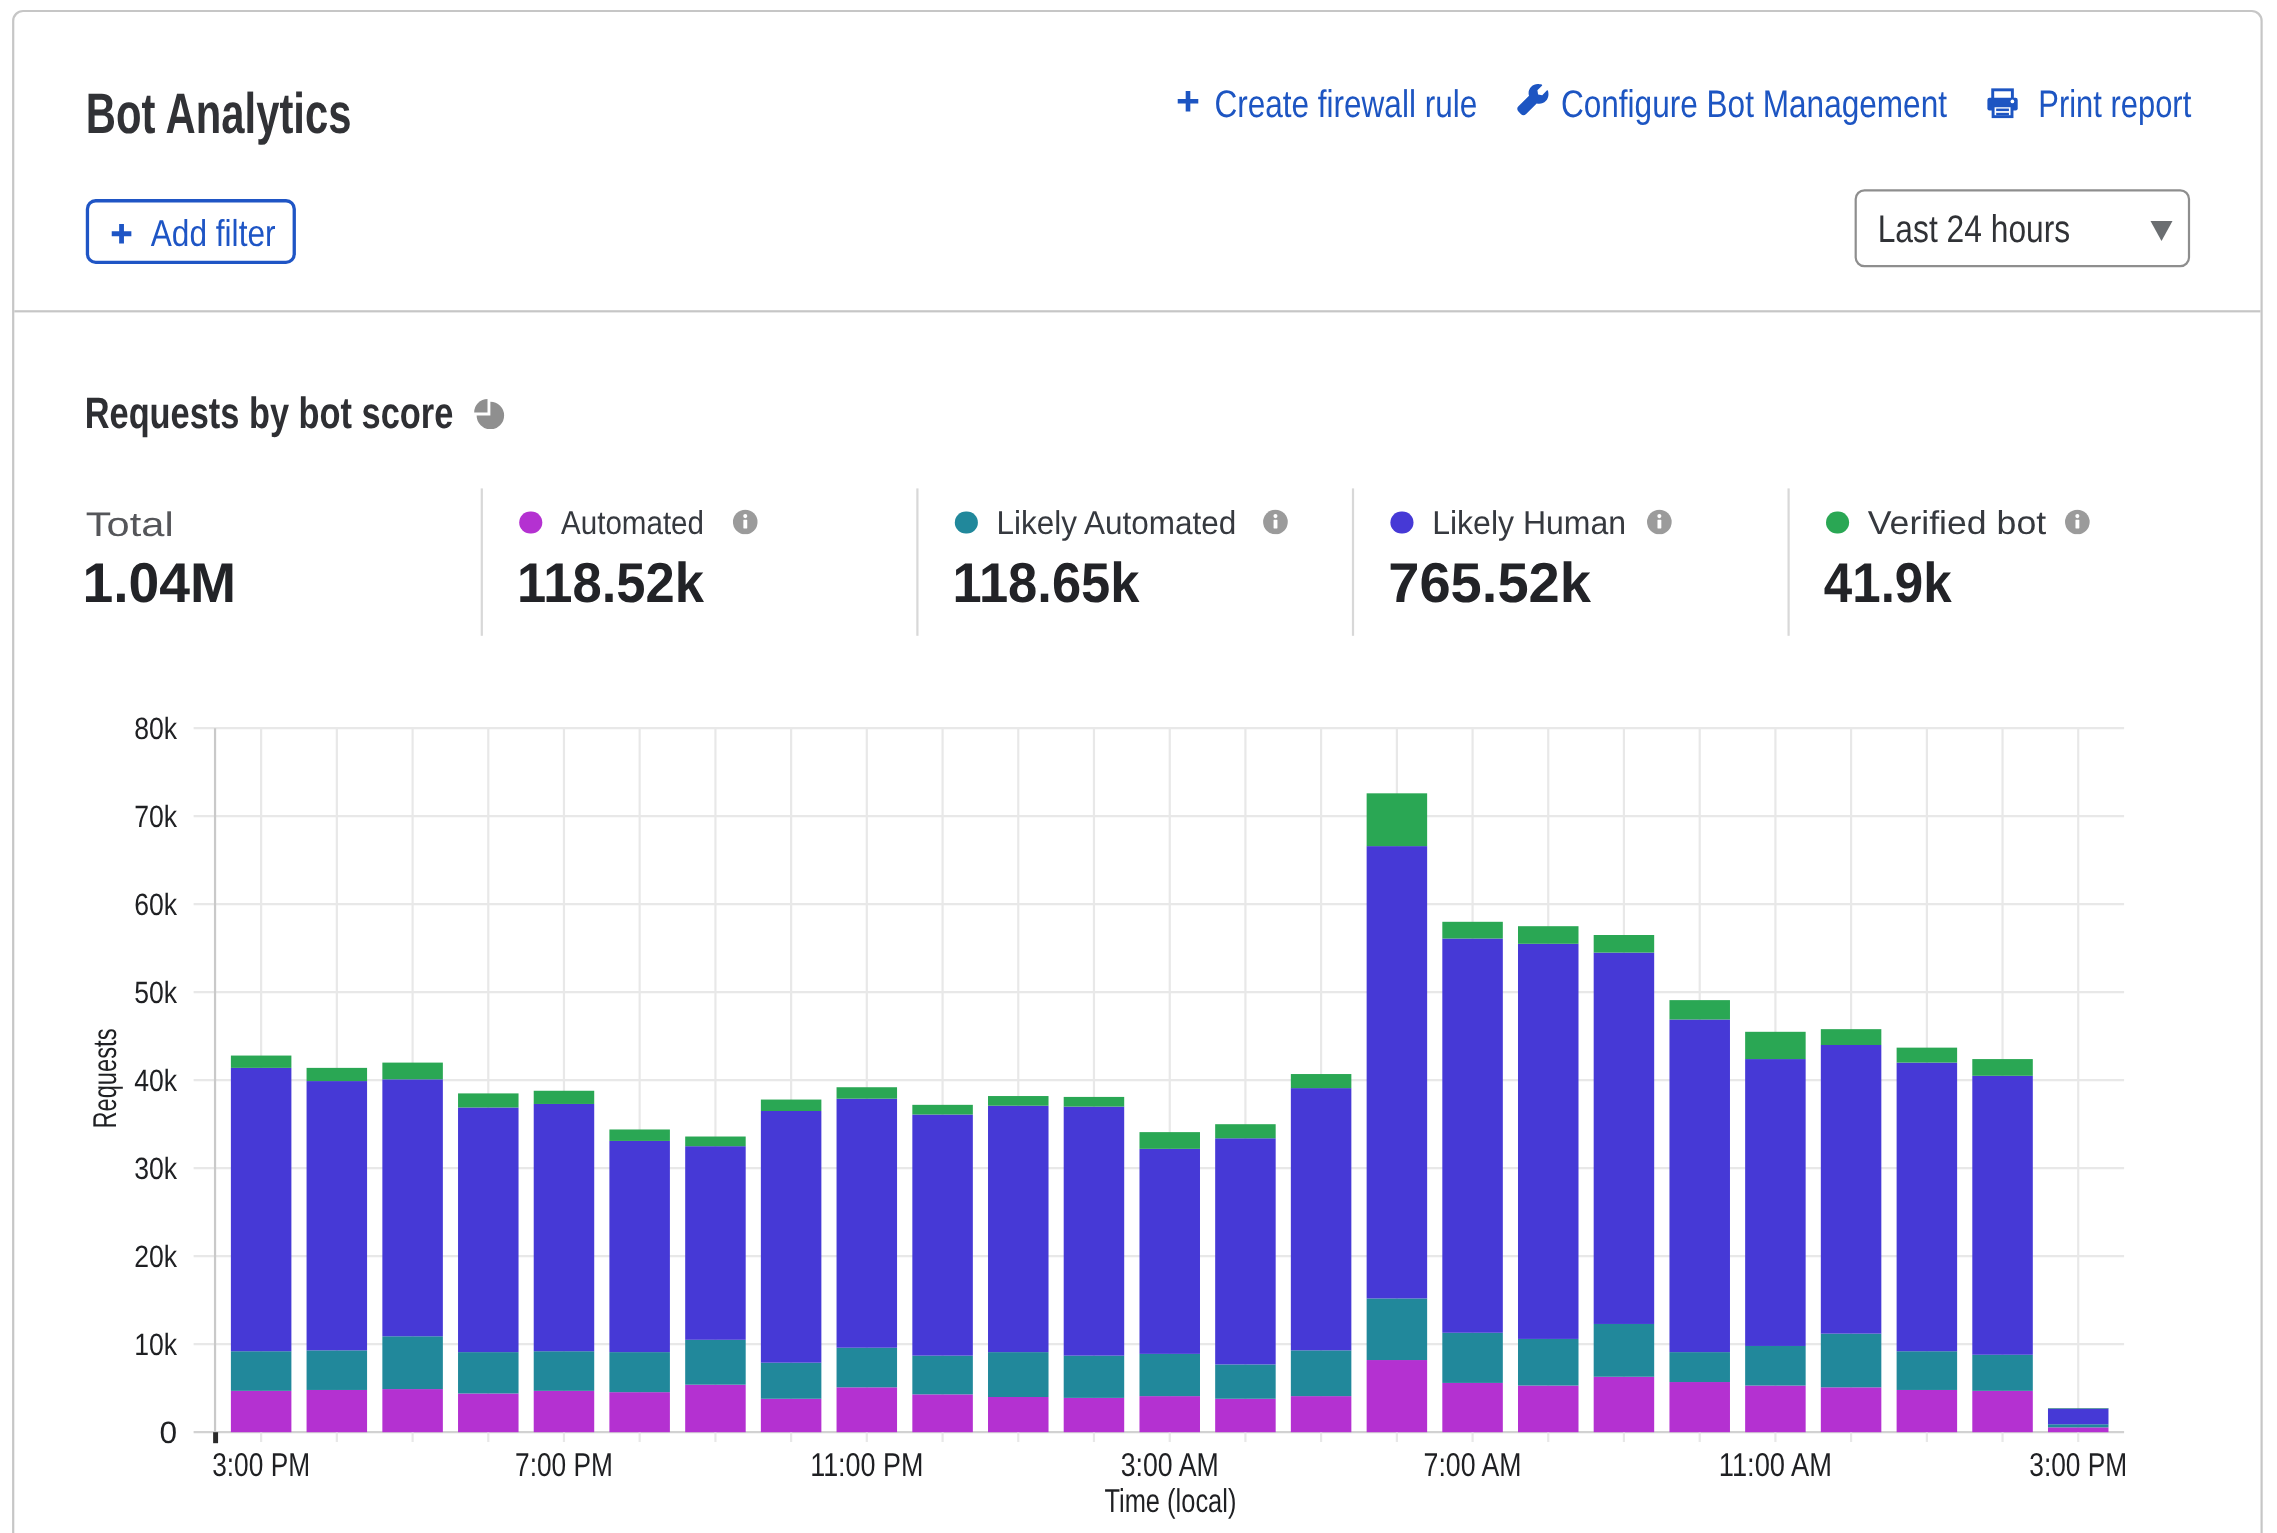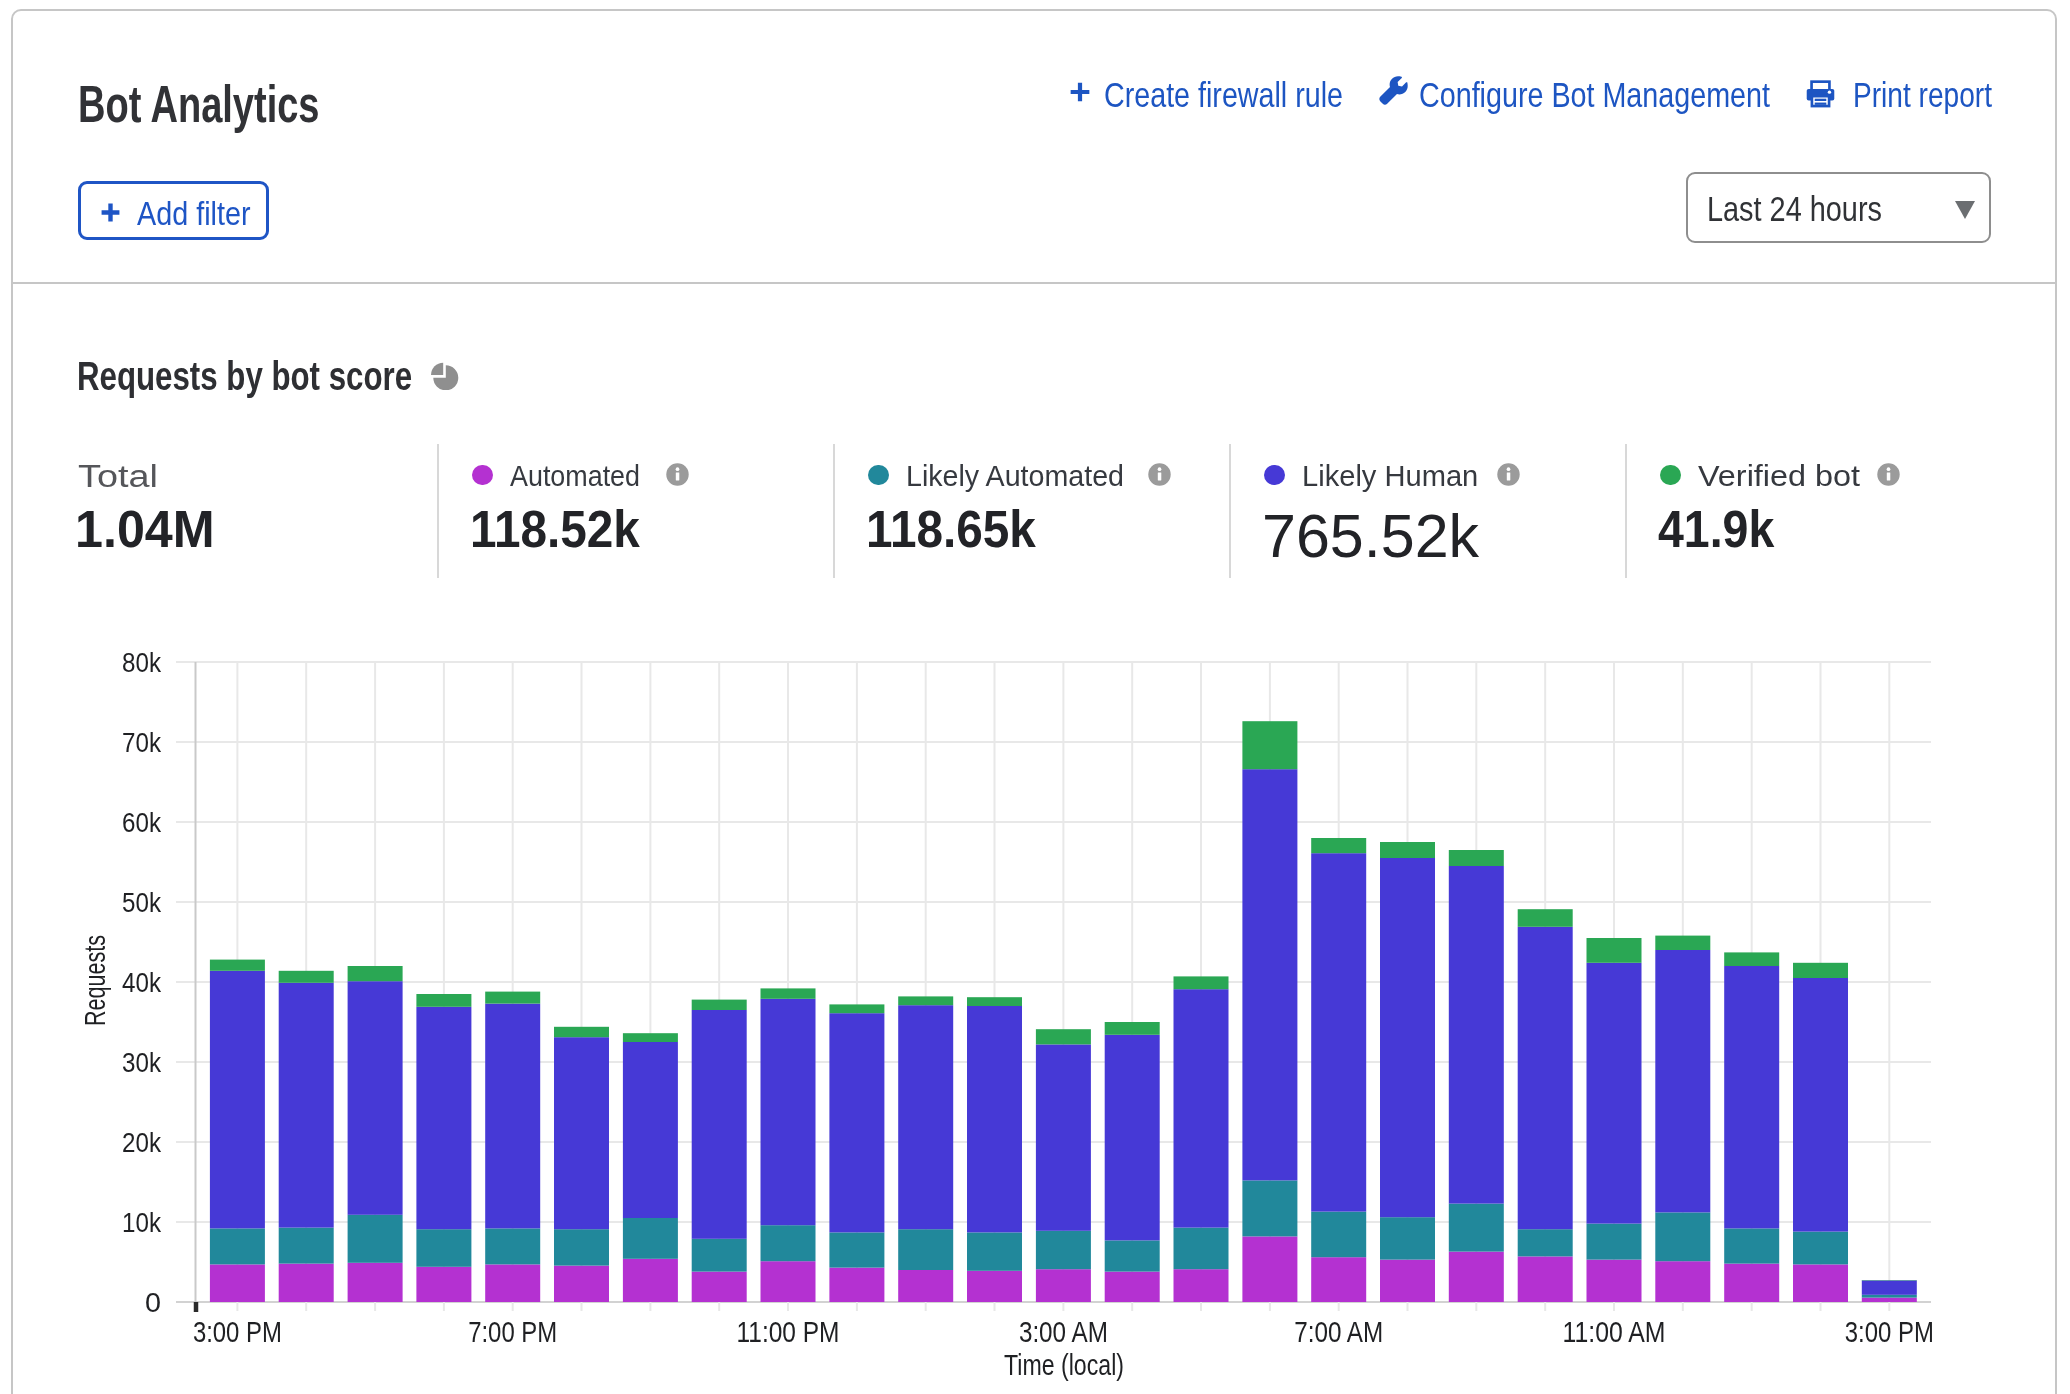--- a/index.html
+++ b/index.html
@@ -61,21 +61,21 @@
       <circle cx="11.5" cy="6.2" r="1.85" fill="#fff"></circle>
     </svg>
 <div class="t" style="left:866px;top:501.0px;font-size:51px;font-weight:700;color:#222327;transform:scaleX(0.936);">118.65k</div>
 <div class="abs" style="left:1264px;top:464.5px;width:20.5px;height:20.5px;border-radius:50%;background:#4639d6"></div>
 <div class="t" style="left:1302px;top:458.8px;font-size:30px;color:#36393f;transform:scaleX(0.970);">Likely Human</div>
 <svg width="23" height="23" viewBox="0 0 23 23" style="position:absolute;left:1497px;top:463px">
       <circle cx="11.5" cy="11.5" r="11.2" fill="#9b9b9b"></circle>
       <rect x="9.8" y="9.4" width="3.5" height="8" rx="0.4" fill="#fff"></rect>
       <circle cx="11.5" cy="6.2" r="1.85" fill="#fff"></circle>
     </svg>
-<div class="t" style="left:1262px;top:501.0px;font-size:61px;font-weight:400;color:#222327;">765.52k</div>
+<div class="t" style="left:1262px;top:501.0px;font-size:51px;font-weight:700;color:#222327;">765.52k</div>
 <div class="abs" style="left:1660px;top:464.5px;width:20.5px;height:20.5px;border-radius:50%;background:#2aa754"></div>
 <div class="t" style="left:1698px;top:458.8px;font-size:30px;color:#36393f;transform:scaleX(1.080);">Verified bot</div>
 <svg width="23" height="23" viewBox="0 0 23 23" style="position:absolute;left:1877px;top:463px">
       <circle cx="11.5" cy="11.5" r="11.2" fill="#9b9b9b"></circle>
       <rect x="9.8" y="9.4" width="3.5" height="8" rx="0.4" fill="#fff"></rect>
       <circle cx="11.5" cy="6.2" r="1.85" fill="#fff"></circle>
     </svg>
 <div class="t" style="left:1658px;top:501.0px;font-size:51px;font-weight:700;color:#222327;transform:scaleX(0.911);">41.9k</div>
 <svg width="2070" height="774" style="position:absolute;left:0;top:620px">
 <line x1="176" y1="682.0" x2="1931" y2="682.0" stroke="#d2d2d2" stroke-width="2"></line>

